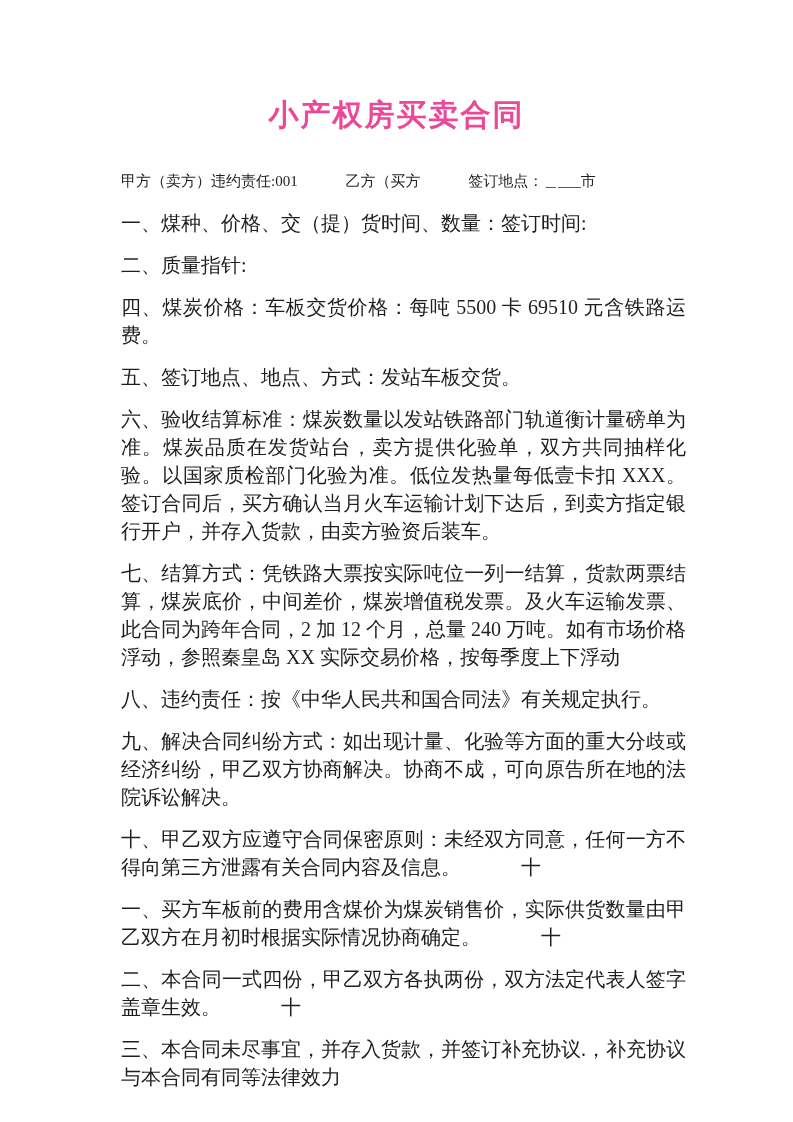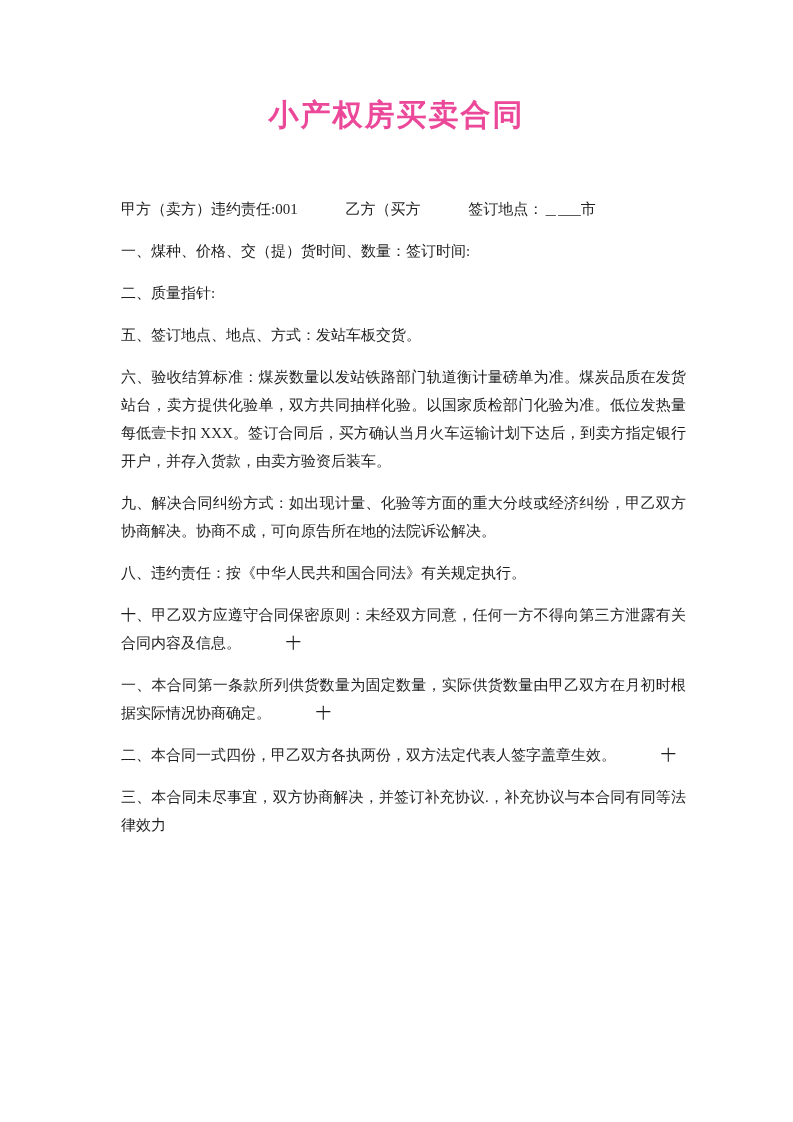--- a/index.html
+++ b/index.html
@@ -36,25 +36,24 @@
     font-size: 15px;
     line-height: 28px;
     margin: 0 0 14px 0;
     white-space: nowrap;
   }
   .meta-line .seg {
     display: inline-block;
   }
   .meta-line .seg + .seg {
     margin-left: 44px;
-    margin-top: 28px;
   }
   .clause {
     width: 565px;
-    font-size: 15px;
+    font-size: 20px;
     line-height: 28px;
     margin: 0 16px 14px 0;
     text-align: justify;
     text-justify: inter-ideograph;
     word-break: normal;
     overflow-wrap: break-word;
   }
   .clause:last-child {
     margin-bottom: 0;
   }
@@ -68,23 +67,25 @@
   <div class="content">
 
     <p class="meta-line">
       <span class="seg">甲方（卖方）违约责任:001</span>
       <span class="seg">乙方（买方</span>
       <span class="seg">签订地点：＿___市</span>
     </p>
 
     <p class="clause">一、煤种、价格、交（提）货时间、数量：签订时间:</p>
     <p class="clause">二、质量指针:</p>
+    <p class="clause">四、煤炭价格：车板交货价格：每吨 5500 卡 69510 元含铁路运费。</p>
     <p class="clause">五、签订地点、地点、方式：发站车板交货。</p>
     <p class="clause">六、验收结算标准：煤炭数量以发站铁路部门轨道衡计量磅单为准。煤炭品质在发货站台，卖方提供化验单，双方共同抽样化验。以国家质检部门化验为准。低位发热量每低壹卡扣 XXX。签订合同后，买方确认当月火车运输计划下达后，到卖方指定银行开户，并存入货款，由卖方验资后装车。</p>
+    <p class="clause">七、结算方式：凭铁路大票按实际吨位一列一结算，货款两票结算，煤炭底价，中间差价，煤炭增值税发票。及火车运输发票、此合同为跨年合同，2 加 12 个月，总量 240 万吨。如有市场价格浮动，参照秦皇岛 XX 实际交易价格，按每季度上下浮动</p>
+    <p class="clause">八、违约责任：按《中华人民共和国合同法》有关规定执行。</p>
     <p class="clause">九、解决合同纠纷方式：如出现计量、化验等方面的重大分歧或经济纠纷，甲乙双方协商解决。协商不成，可向原告所在地的法院诉讼解决。</p>
-    <p class="clause">八、违约责任：按《中华人民共和国合同法》有关规定执行。</p>
     <p class="clause">十、甲乙双方应遵守合同保密原则：未经双方同意，任何一方不得向第三方泄露有关合同内容及信息。　　　十</p>
-    <p class="clause">一、本合同第一条款所列供货数量为固定数量，实际供货数量由甲乙双方在月初时根据实际情况协商确定。　　　十</p>
+    <p class="clause">一、买方车板前的费用含煤价为煤炭销售价，实际供货数量由甲乙双方在月初时根据实际情况协商确定。　　　十</p>
     <p class="clause">二、本合同一式四份，甲乙双方各执两份，双方法定代表人签字盖章生效。　　　十</p>
-    <p class="clause">三、本合同未尽事宜，双方协商解决，并签订补充协议.，补充协议与本合同有同等法律效力</p>
+    <p class="clause">三、本合同未尽事宜，并存入货款，并签订补充协议.，补充协议与本合同有同等法律效力</p>
 
   </div>
 </div>
 
 </body></html>

